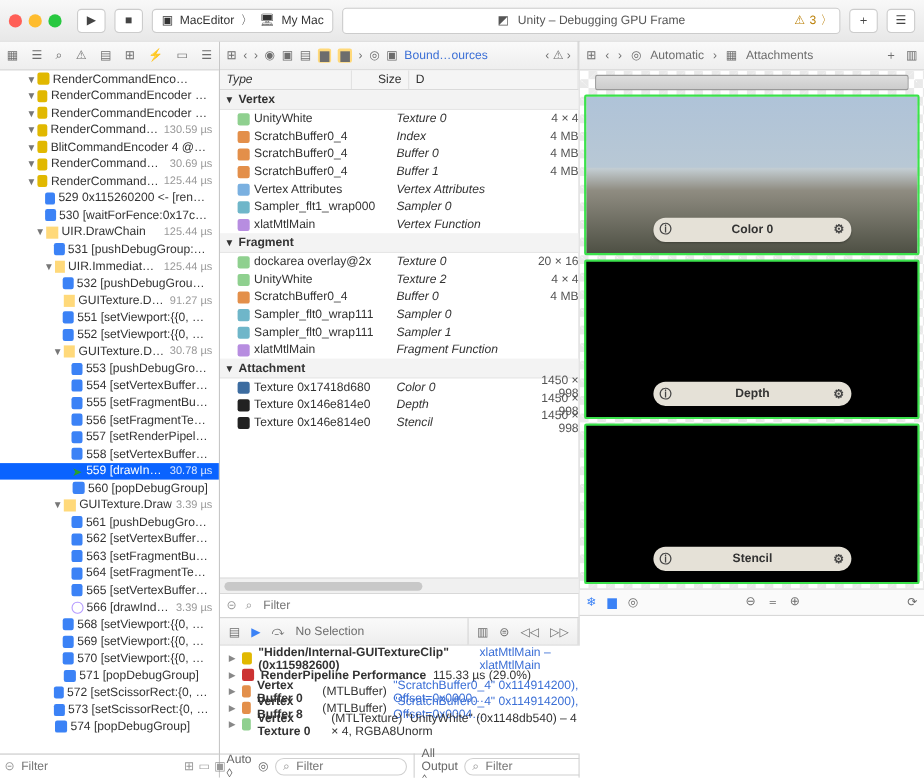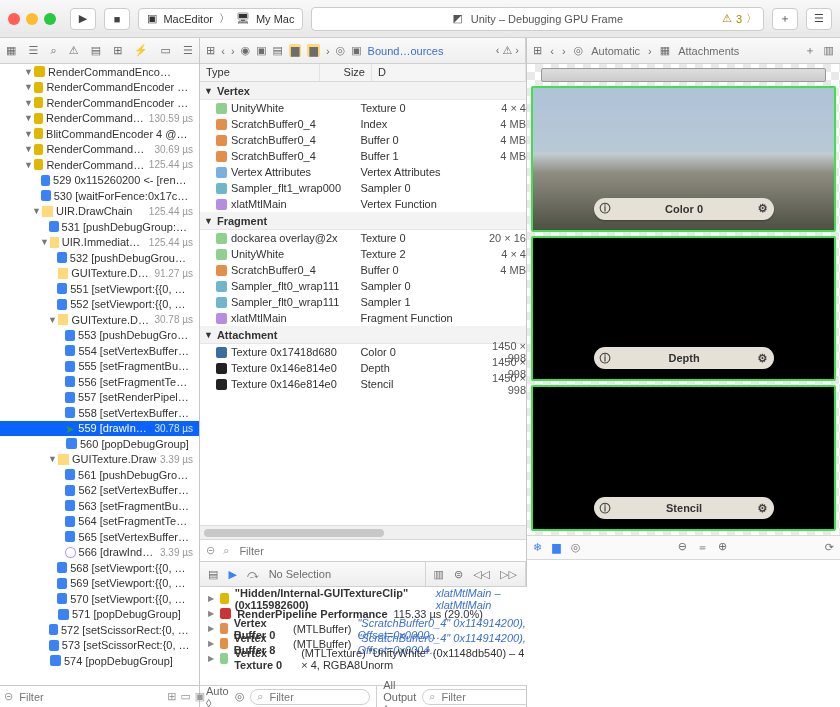--- a/index.html
+++ b/index.html
@@ -41,38 +41,38 @@
   .sq.folder{background:#ffd97a;border-radius:0;}
   .sq.circ{border-radius:50%;border:1.5px solid #b59aff;background:#fff;}
   .sq.arrow{background:none;color:#2aa02a;font-size:11px;}
   .left .filter{height:22px;border-top:1px solid var(--border);display:flex;align-items:center;padding:0 4px;gap:4px;color:#999;}
   .center{flex:1;display:flex;flex-direction:column;border-right:1px solid var(--border);min-width:0;}
   .crumbbar{height:26px;background:linear-gradient(#fafafa,#eee);border-bottom:1px solid #d0d0d0;display:flex;align-items:center;padding:0 6px;gap:6px;color:var(--icon);}
   .crumblink{color:#3b6fd6;}
   .colhead{display:flex;height:18px;background:#f5f5f5;border-bottom:1px solid #d8d8d8;font-size:11px;}
   .colhead div{padding:2px 6px;border-right:1px solid #e2e2e2;}
   .c1{width:150px;}
-  .c2{width:120px;}
+  .c2{width:120px;font-style:italic;}
   .c3{width:52px;text-align:right;}
   .c4{flex:1;}
   .reslist{flex:1;overflow:auto;font-size:11px;}
   .grp{display:flex;align-items:center;height:18px;background:#f3f3f3;border-bottom:1px solid #e6e6e6;font-weight:600;gap:4px;padding-left:4px;}
   .row{display:flex;align-items:center;height:16px;padding-left:16px;}
   .row .c1{display:flex;gap:4px;align-items:center;}
   .row .sq{width:11px;height:11px;}
   .row .c3{color:#555;}
   .row .c4{color:#555;overflow:hidden;}
   .scrollh{height:14px;background:#f0f0f0;border-top:1px solid #ddd;position:relative;}
   .scrollh::after{content:"";position:absolute;left:4px;top:3px;height:8px;width:180px;background:#c8c8c8;border-radius:4px;}
   .filterbar{height:22px;border-top:1px solid #d8d8d8;display:flex;align-items:center;padding:0 6px;color:#999;gap:8px;}
   .dbgbar{height:26px;background:linear-gradient(#fafafa,#eee);border-top:1px solid #d0d0d0;border-bottom:1px solid #d0d0d0;display:flex;}
   .dbgbar .seg{display:flex;align-items:center;gap:10px;padding:0 8px;border-right:1px solid #d5d5d5;color:var(--icon);}
   .dbglist{height:98px;overflow:auto;background:#fff;padding:4px 8px;font-size:11px;}
   .dbglist .line{display:flex;align-items:center;gap:6px;height:15px;}
-  .dbglist .it{font-style:italic;color:#3b6fd6;}
+  .dbglist .it{color:#3b6fd6;}
   .bottombar{height:22px;border-top:1px solid #d0d0d0;display:flex;align-items:center;}
   .bottombar .seg{display:flex;align-items:center;gap:6px;padding:0 6px;color:#666;}
   .right{width:313px;display:flex;flex-direction:column;background:#fff;}
   .right .topbar{height:26px;background:linear-gradient(#fafafa,#eee);border-bottom:1px solid #d0d0d0;display:flex;align-items:center;padding:0 6px;gap:8px;color:var(--icon);}
   .preview{flex:1 1 425px;display:flex;flex-direction:column;gap:4px;padding:4px;
     background-image:linear-gradient(45deg,#e9e9e9 25%,transparent 25%),linear-gradient(-45deg,#e9e9e9 25%,transparent 25%),linear-gradient(45deg,transparent 75%,#e9e9e9 75%),linear-gradient(-45deg,transparent 75%,#e9e9e9 75%);
     background-size:16px 16px;background-position:0 0,0 8px,8px -8px,-8px 0;}
   .att{flex:1;border:2px solid #3be24c;position:relative;border-radius:2px;overflow:hidden;display:flex;align-items:flex-end;justify-content:center;padding-bottom:10px;}
   .att.sky{background:linear-gradient(#afc3d8 0%,#b8c8d5 45%,#c3cdd2 46%,#8f8c81 60%,#4e5044 100%);}
   .att.dark{background:#000;}

